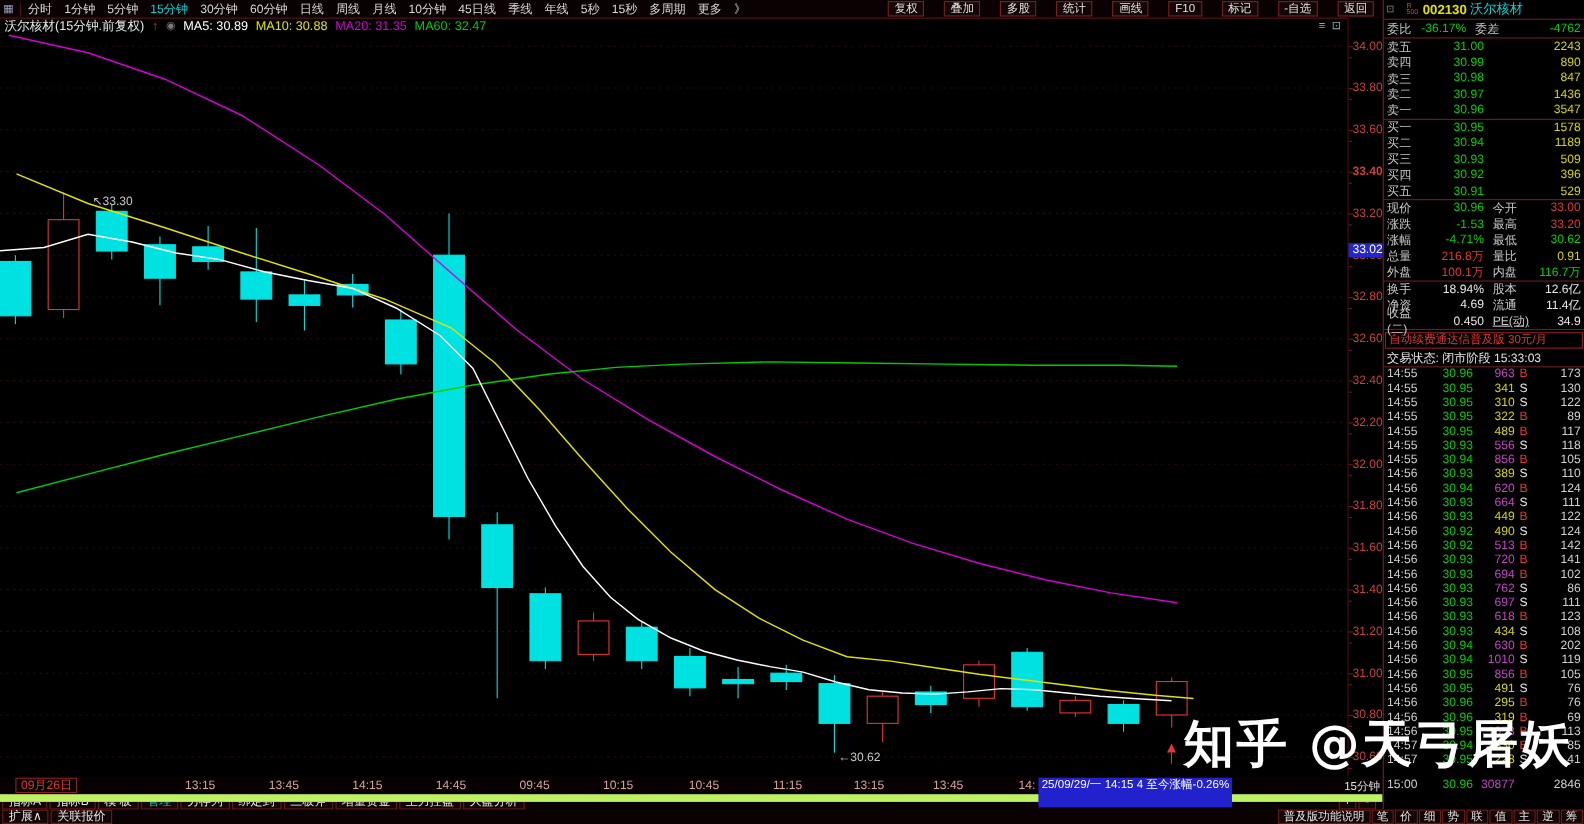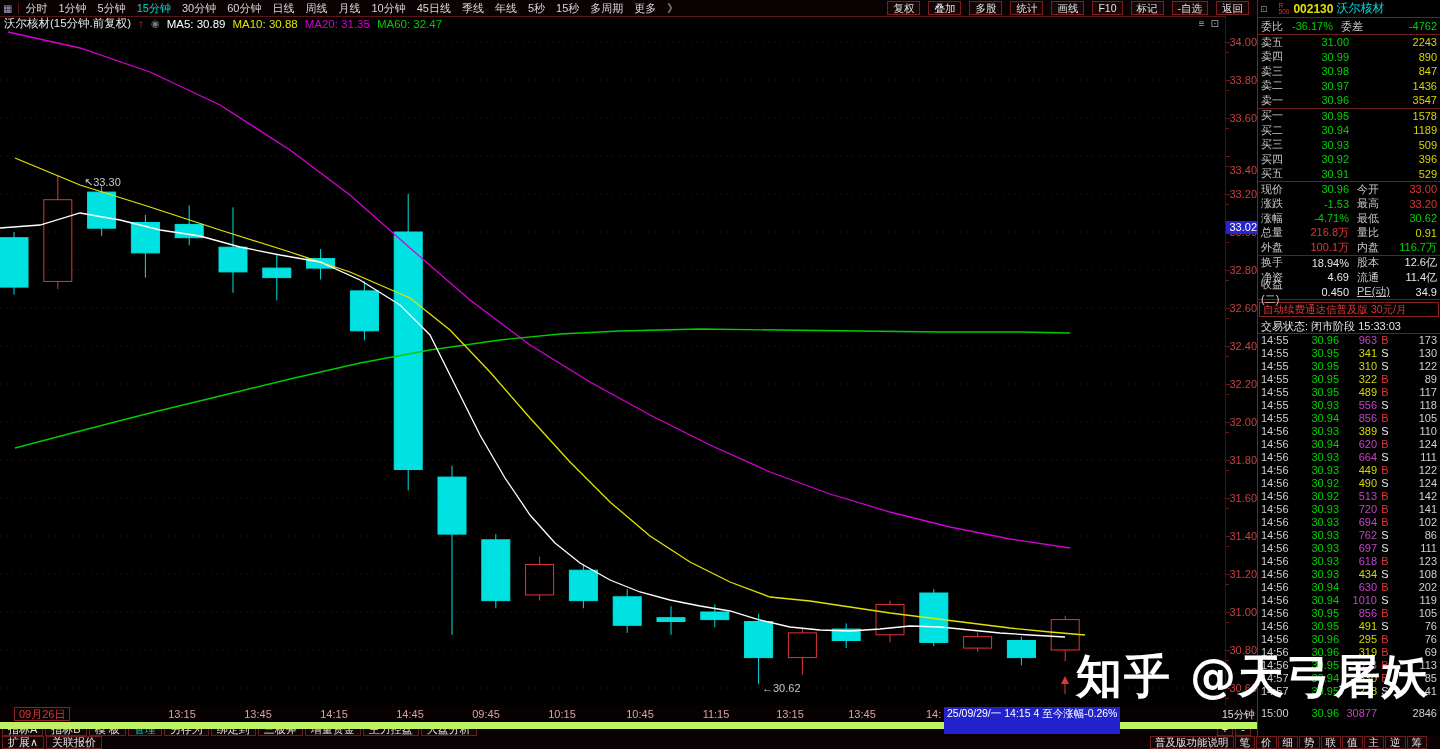--- a/index.html
+++ b/index.html
@@ -5,21 +5,21 @@
   html,body{margin:0;padding:0;background:#000;}
   #app{position:relative;width:1440px;height:749px;background:#000;overflow:hidden;
        font-family:"Liberation Sans","DejaVu Sans",sans-serif;color:#dcdcdc;font-size:11px;}
   
   #toolbar{position:absolute;left:0;top:0;width:1257px;height:16px;background:#0a0202;
            border-bottom:1px solid #5a1515;display:flex;align-items:center;white-space:nowrap;}
   #tb-icon{color:#9aa0c0;margin:0 6px 0 3px;border-right:1px solid #5a1515;padding-right:6px;font-size:10px;}
   #periods{display:flex;gap:11px;}
   #periods span{cursor:default;color:#d8d8d8;}
   #periods span.active{color:#00d8d8;}
-  #tb-right{display:flex;margin-left:auto;margin-right:8px;gap:8px;align-items:center;}
+  #tb-right{display:flex;margin-left:auto;margin-right:8px;gap:18px;align-items:center;}
   #tb-right span{border:1px solid #77201f;background:#140606;padding:0 5px;height:12px;line-height:12px;font-size:10.5px;color:#e0e0e0;}
   
   #chart-title{position:absolute;left:0;top:16px;width:1225px;height:15px;display:flex;align-items:center;
                gap:7px;font-size:11.5px;white-space:nowrap;z-index:3;}
   #chart-title .t{color:#e8e8e8;margin-left:4px;}
   .arrow-up{color:#e23535;font-weight:bold;}
   .circ{color:#7a7a7a;font-size:10px;}
   .ma5{color:#ffffff;} .ma10{color:#e2e200;} .ma20{color:#d400d4;} .ma60{color:#00cc00;}
   #title-icons{margin-left:auto;margin-right:6px;color:#9aa;display:flex;gap:6px;font-size:10px;}
   
@@ -40,21 +40,21 @@
   #t-highlight{position:absolute;left:944px;top:1px;background:#2222cc;color:#fff;height:27px;line-height:13px;
                padding:0 3px;font-size:10.5px;white-space:nowrap;}
   #t-period{position:absolute;left:1222px;top:2px;color:#e0e0e0;font-size:10.5px;white-space:nowrap;}
   
   #bar2{position:absolute;left:0;top:722px;width:1257px;height:14px;background:#0a0202;display:flex;align-items:center;gap:2px;padding-left:2px;box-sizing:border-box;}
   #bar2 .cell,#bar3 .cell{border:1px solid #6e1d1d;background:#120505;color:#e4e4e4;padding:0 5px;height:11px;line-height:11px;font-size:11px;white-space:nowrap;}
   #bar2 .cell.active{color:#00d8d8;}
   #zoombtns{margin-left:auto;margin-right:6px;display:flex;gap:2px;}
   #zoombtns .cell{width:10px;text-align:center;padding:0 2px;}
   #bar3{position:absolute;left:0;top:736px;width:1440px;height:13px;background:#0a0202;display:flex;align-items:center;gap:2px;padding-left:2px;box-sizing:border-box;z-index:6;}
-  #bar3-right{margin-left:auto;display:flex;gap:1px;margin-right:13px;}
+  #bar3-right{margin-left:auto;display:flex;gap:1px;margin-right:1px;}
   #bar3 .tab{border:1px solid #6e1d1d;background:#120505;color:#e4e4e4;padding:0 4px;height:11px;line-height:11px;font-size:10.5px;}
   
   #panel{position:absolute;left:1257px;top:0;width:183px;height:736px;background:#000;
          border-left:1px solid #7a2020;box-sizing:border-box;z-index:3;font-size:11px;}
   #p-header{height:17px;display:flex;align-items:center;border-bottom:1px solid #6e1d1d;gap:3px;padding-left:2px;}
   #p-collapse{color:#888;font-size:9px;}
   #rtag{display:flex;flex-direction:column;line-height:5.5px;font-size:6.5px;color:#e23535;margin:0 1px 0 8px;}
   #p-code{color:#e2e200;font-size:12px;font-weight:bold;}
   #p-name{color:#00d8d8;font-size:12px;}
   .prow{display:flex;align-items:center;height:14.5px;padding:0 3px;}
@@ -240,21 +240,21 @@
     <div id="axis-labels">
         <div class="plabel" style="top: 20px;">34.00</div>
         <div class="tick" style="top: 26px;"></div>
         <div class="tick" style="top: 35.5px; width: 3px;"></div>
         <div class="plabel" style="top: 58px;">33.80</div>
         <div class="tick" style="top: 64px;"></div>
         <div class="tick" style="top: 73.5px; width: 3px;"></div>
         <div class="plabel" style="top: 96px;">33.60</div>
         <div class="tick" style="top: 102px;"></div>
         <div class="tick" style="top: 111.5px; width: 3px;"></div>
-        <div class="plabel" style="top: 148px;">33.40</div>
+        <div class="plabel" style="top: 134px; font-weight: bold;">33.40</div>
         <div class="tick" style="top: 140px;"></div>
         <div class="tick" style="top: 149.5px; width: 3px;"></div>
         <div class="plabel" style="top: 172px;">33.20</div>
         <div class="tick" style="top: 178px;"></div>
         <div class="tick" style="top: 187.5px; width: 3px;"></div>
         <div class="plabel" style="top: 210px;">33.00</div>
         <div class="tick" style="top: 216px;"></div>
         <div class="tick" style="top: 225.5px; width: 3px;"></div>
         <div class="plabel" style="top: 248px;">32.80</div>
         <div class="tick" style="top: 254px;"></div>

